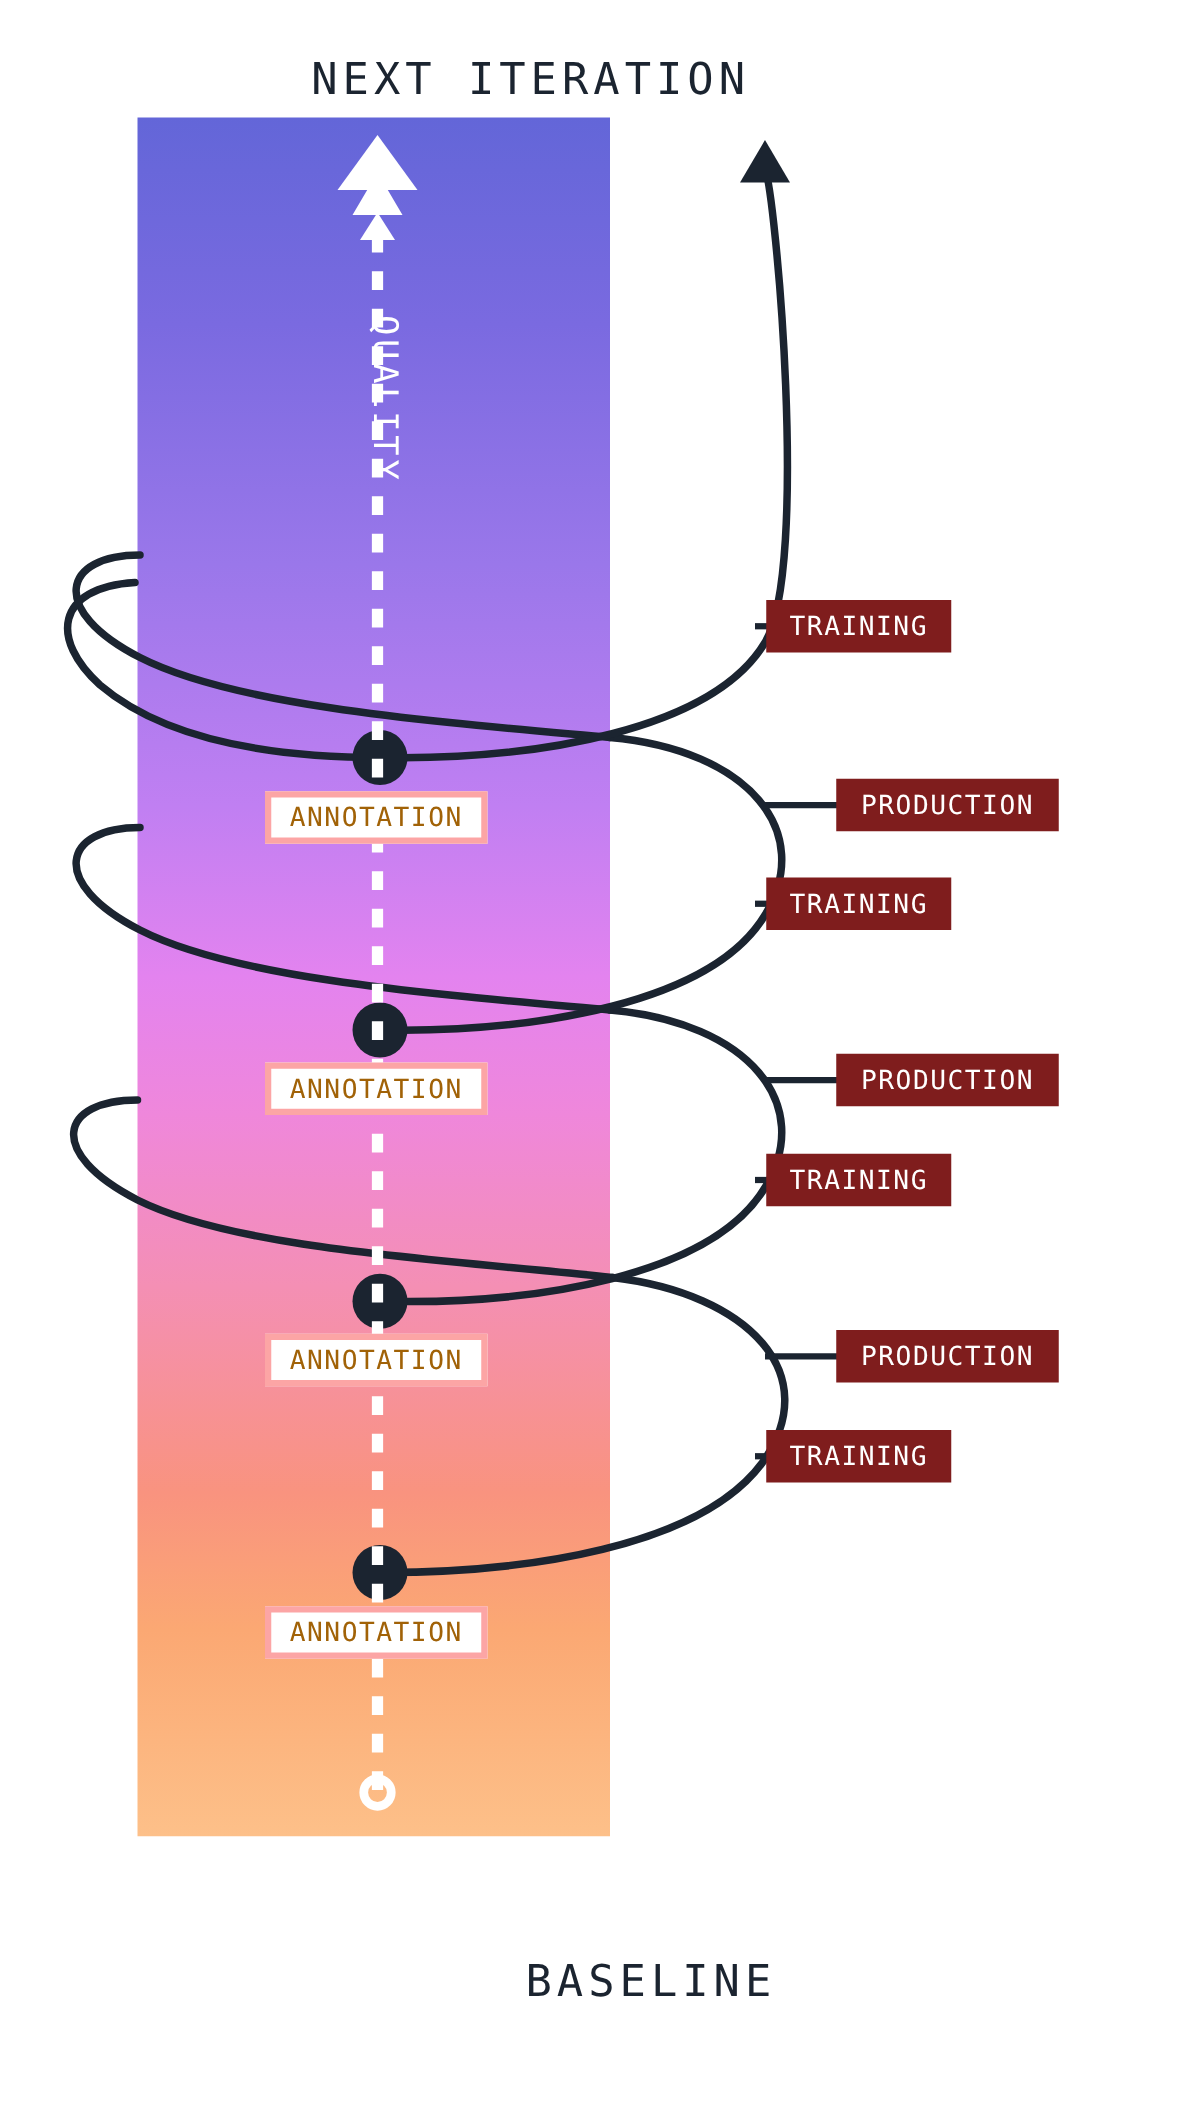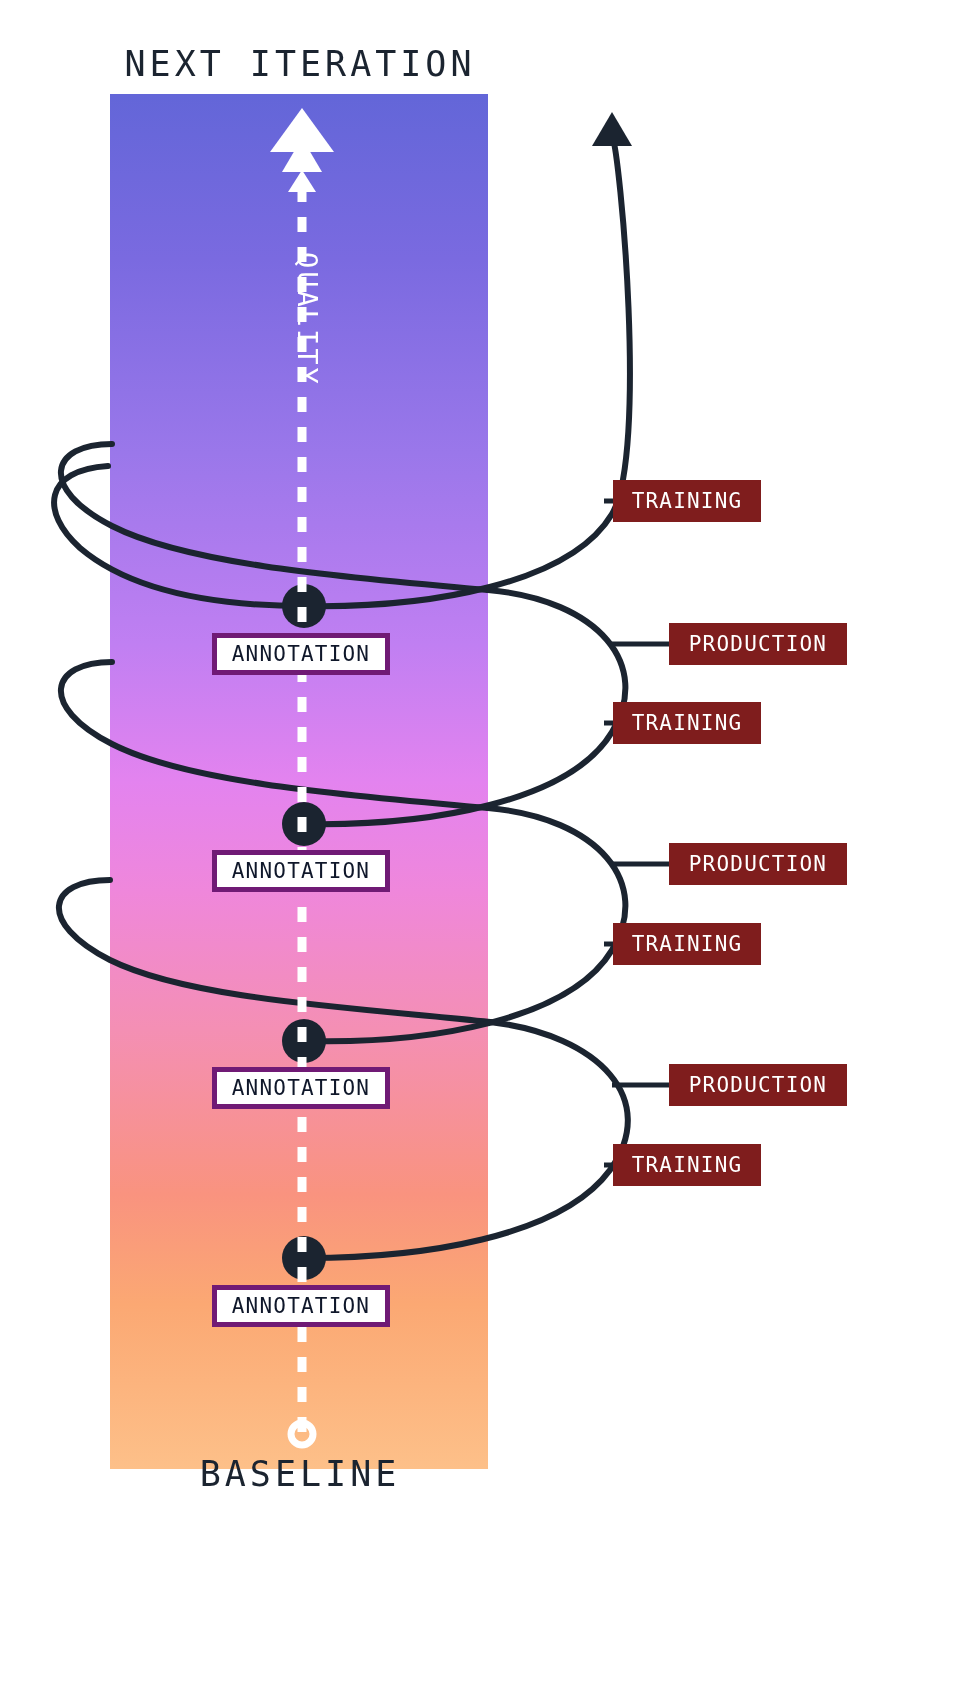--- a/index.html
+++ b/index.html
@@ -20,29 +20,29 @@
     left: 0; top: 0;
     width: 960px;
     height: 1688px;
   }
 
   
   .title {
     position: absolute;
     left: 0;
     width: 600px;
-    text-align: center;
+    text-align: right;
     color: #1b2430;
     font-size: 35px;
     letter-spacing: 4px;
     font-weight: 400;
     white-space: nowrap;
   }
   #title-top  { top: 44px; }
-  #title-bot  { top: 1454px; }
+  #title-bot  { top: 1566px; padding-left: 21px; }
 
   
   #band {
     position: absolute;
     left: 110px;
     top: 94px;
     width: 378px;
     height: 1375px;
     background: linear-gradient(180deg,
         #6366d8 0%,
@@ -80,22 +80,22 @@
     white-space: nowrap;
   }
 
   
   .ann-box {
     position: absolute;
     box-sizing: border-box;
     width: 178px;
     height: 42px;
     background: #ffffff;
-    border: 5px solid #701a75;
-    color: #0f172a;
+    border: 5px solid #fca5a5;
+    color: #a16207;
     font-size: 21px;
     letter-spacing: 1.2px;
     display: flex;
     align-items: center;
     justify-content: center;
     white-space: nowrap;
   }
 
   
   .stage-label {

